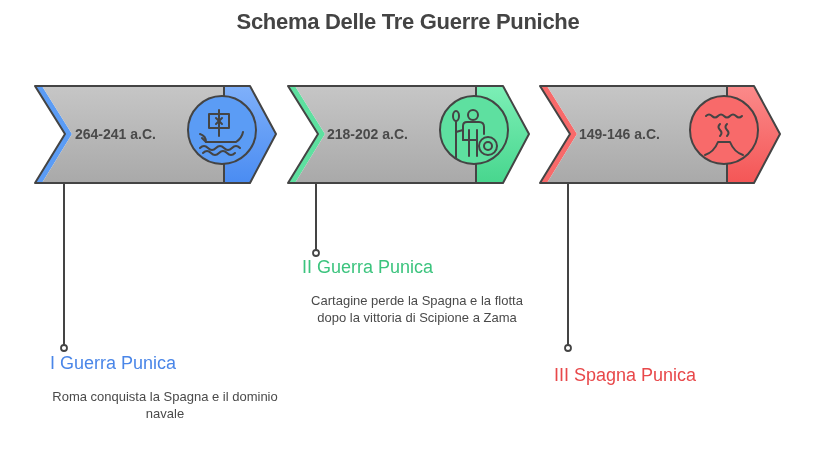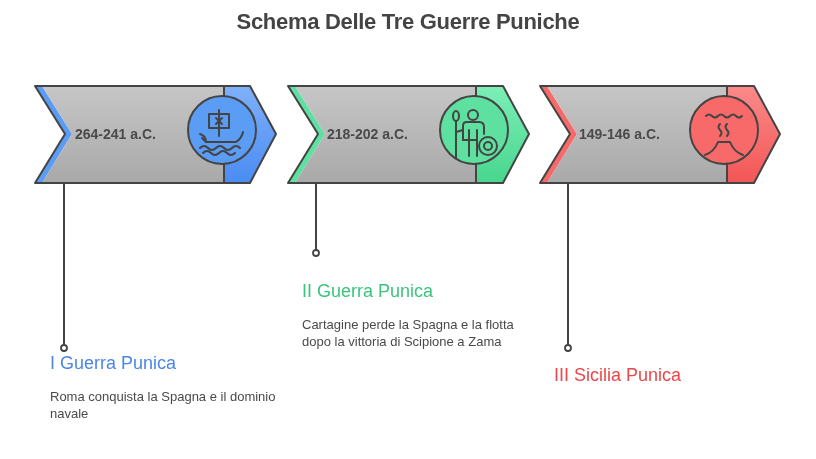--- a/index.html
+++ b/index.html
@@ -11,21 +11,21 @@
       position: absolute; left: 0; top: 9px; width: 816px; text-align: center;
       font-size: 22px; font-weight: bold; color: #444444; letter-spacing: -0.3px;
     }
     svg.diagram { position: absolute; left: 0; top: 0; }
     .date-label {
       font-family: "Liberation Sans", "DejaVu Sans", sans-serif;
       font-size: 14px; font-weight: bold; fill: #4a4a4a;
     }
     .caption { position: absolute; width: 230px; }
     .caption .heading { font-size: 18px; line-height: 22px; margin: 0 0 14px 0; }
-    .caption .desc { font-size: 13px; line-height: 17px; color: #4a4a4a; }
+    .caption .desc { font-size: 13px; line-height: 17px; color: #4a4a4a; text-align: center; }
   </style>
 </head>
 <body>
 
 <div class="title">Schema Delle Tre Guerre Puniche</div>
 
 <svg class="diagram" width="816" height="459" viewBox="0 0 816 459" xmlns="http://www.w3.org/2000/svg">
   <defs>
     <linearGradient id="gray" x1="0" y1="0" x2="0" y2="1">
       <stop offset="0" stop-color="#c6c6c6"></stop>
@@ -128,20 +128,20 @@
     <line x1="568" y1="184" x2="568" y2="345" stroke="#444" stroke-width="2"></line>
     <circle cx="568" cy="348" r="3" fill="#fff" stroke="#444" stroke-width="1.8"></circle>
   </g>
 </svg>
 
 <div class="caption" style="left:50px; top:352px;">
   <div class="heading" style="color:#4A86E8;">I Guerra Punica</div>
   <div class="desc">Roma conquista la Spagna e il dominio navale</div>
 </div>
 
-<div class="caption" style="left:302px; top:280px;">
+<div class="caption" style="left:302px; top:256px;">
   <div class="heading" style="color:#3CC47E;">II Guerra Punica</div>
   <div class="desc">Cartagine perde la Spagna e la flotta dopo la vittoria di Scipione a Zama</div>
 </div>
 
 <div class="caption" style="left:554px; top:364px;">
-  <div class="heading" style="color:#E8484A;">III Sicilia Punica</div>
+  <div class="heading" style="color:#E8484A;">III Spagna Punica</div>
 </div>
 
 </body></html>

